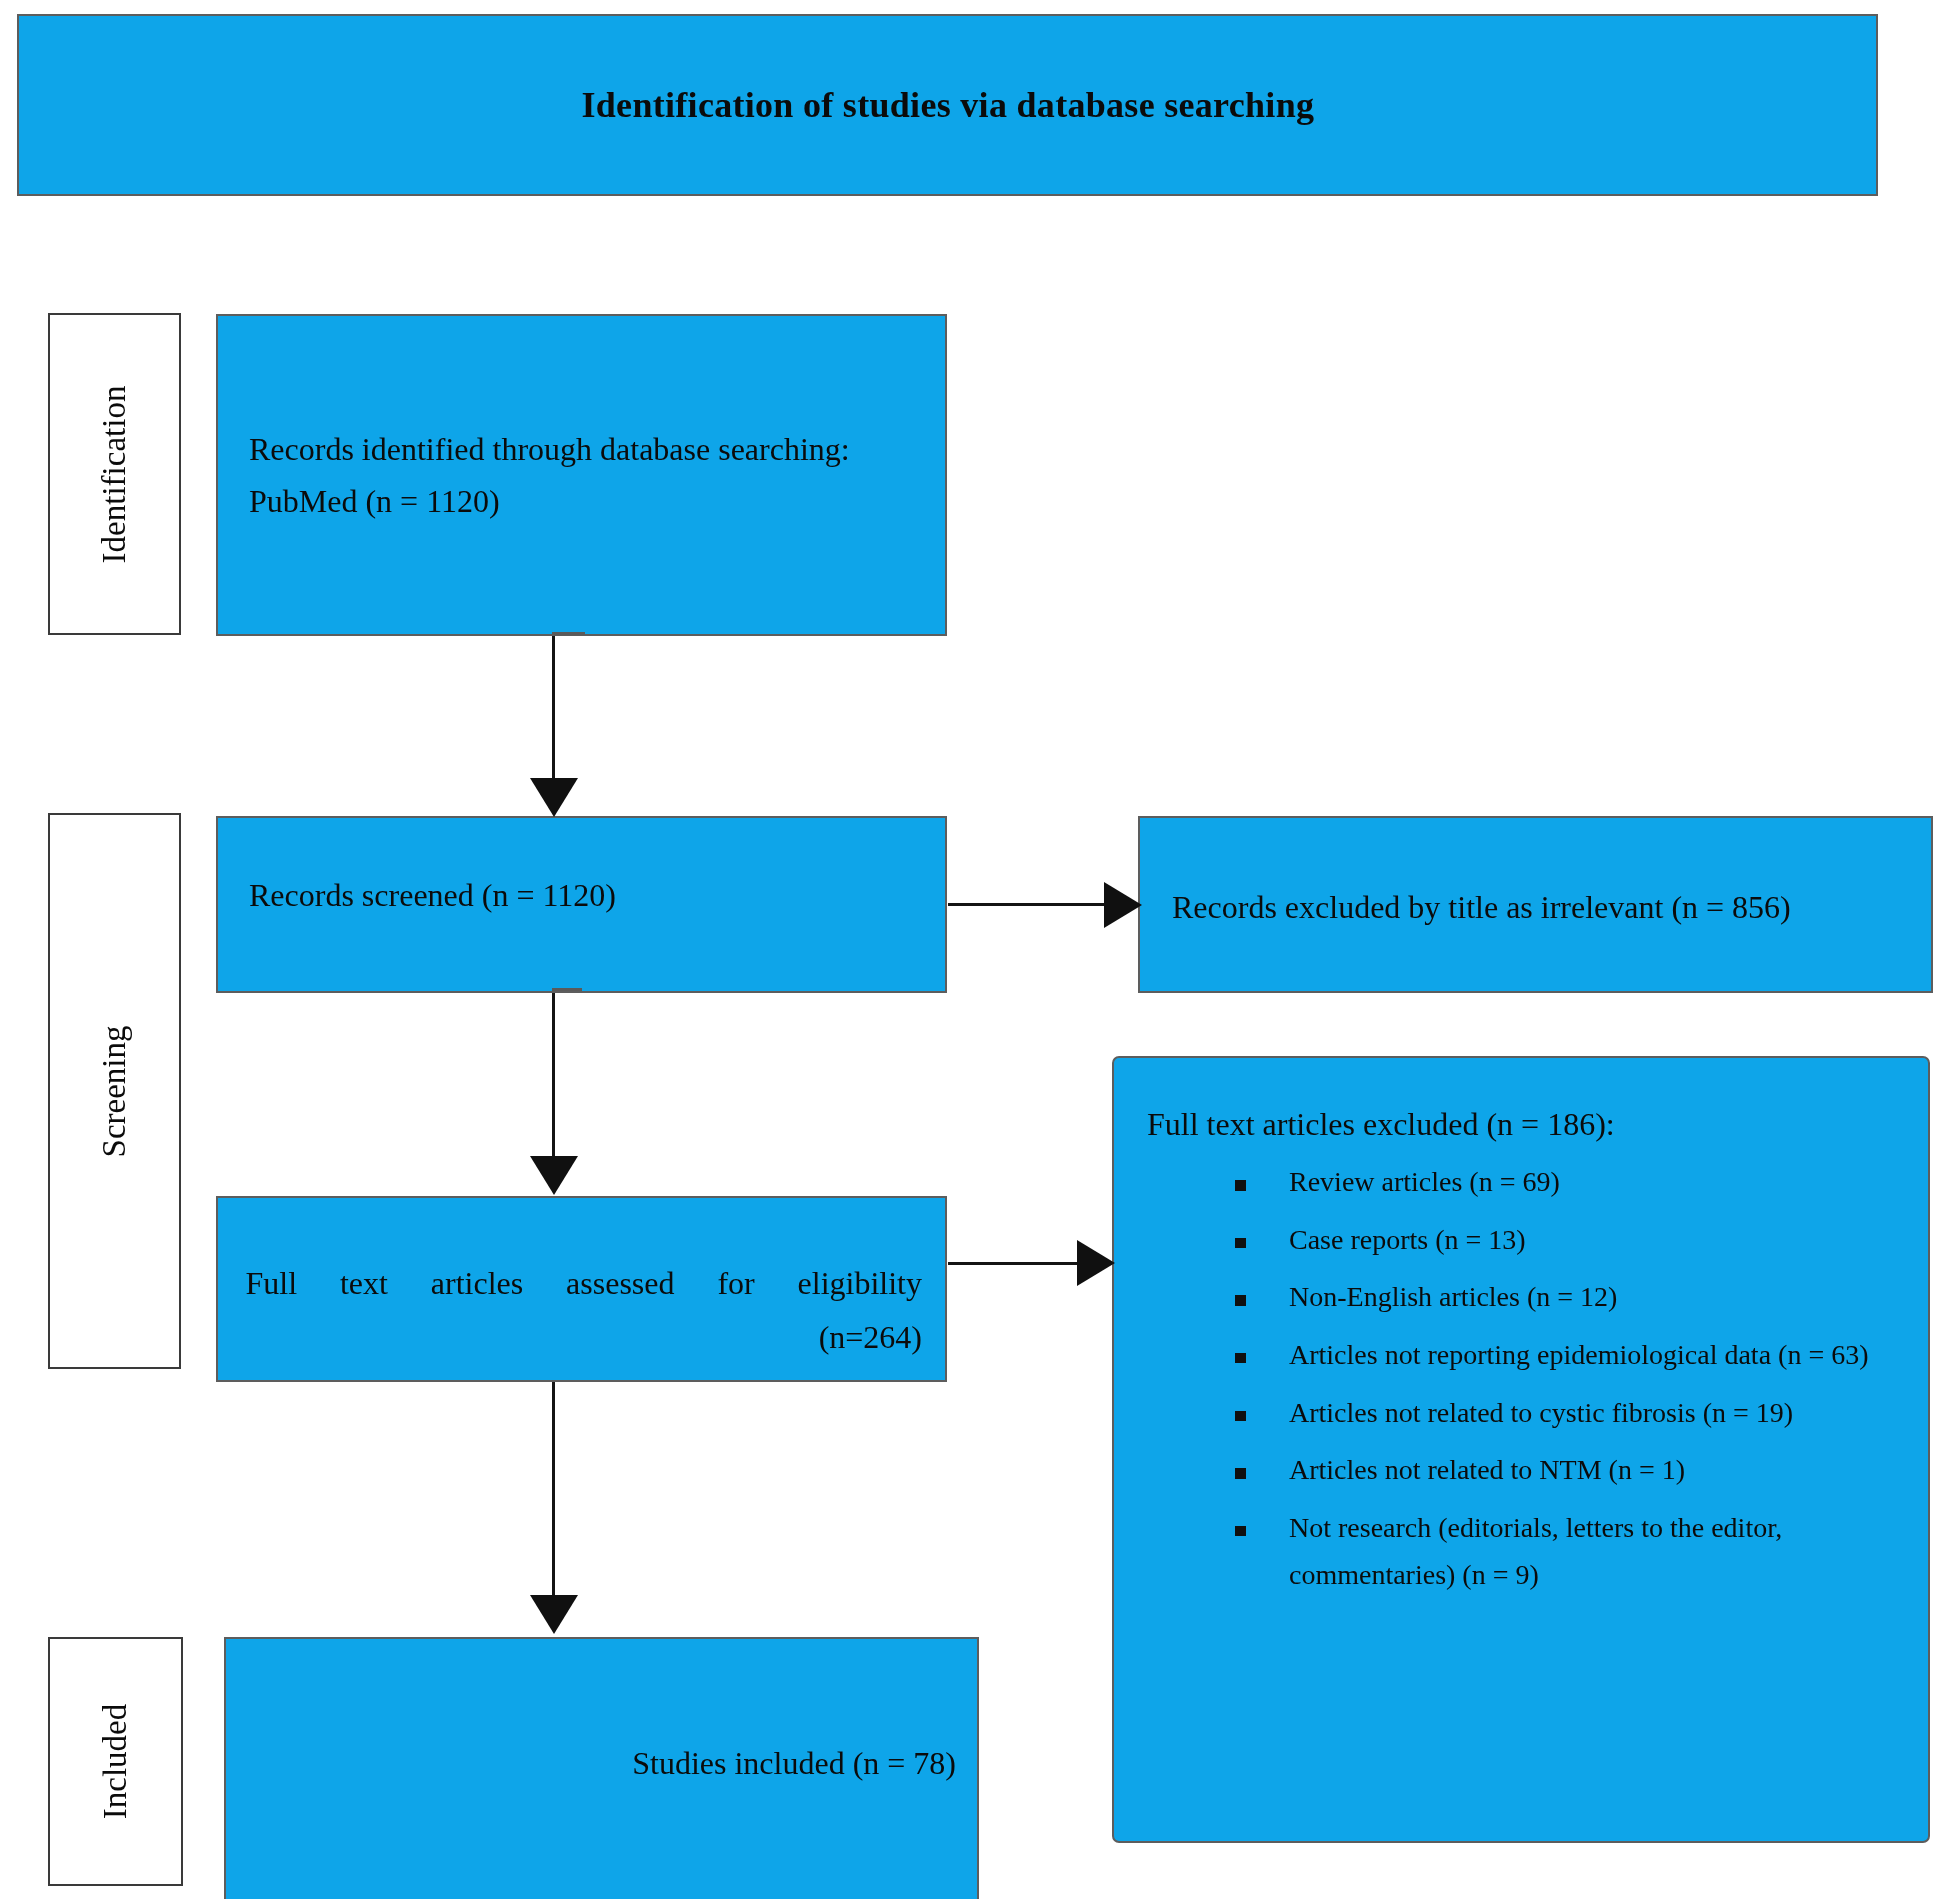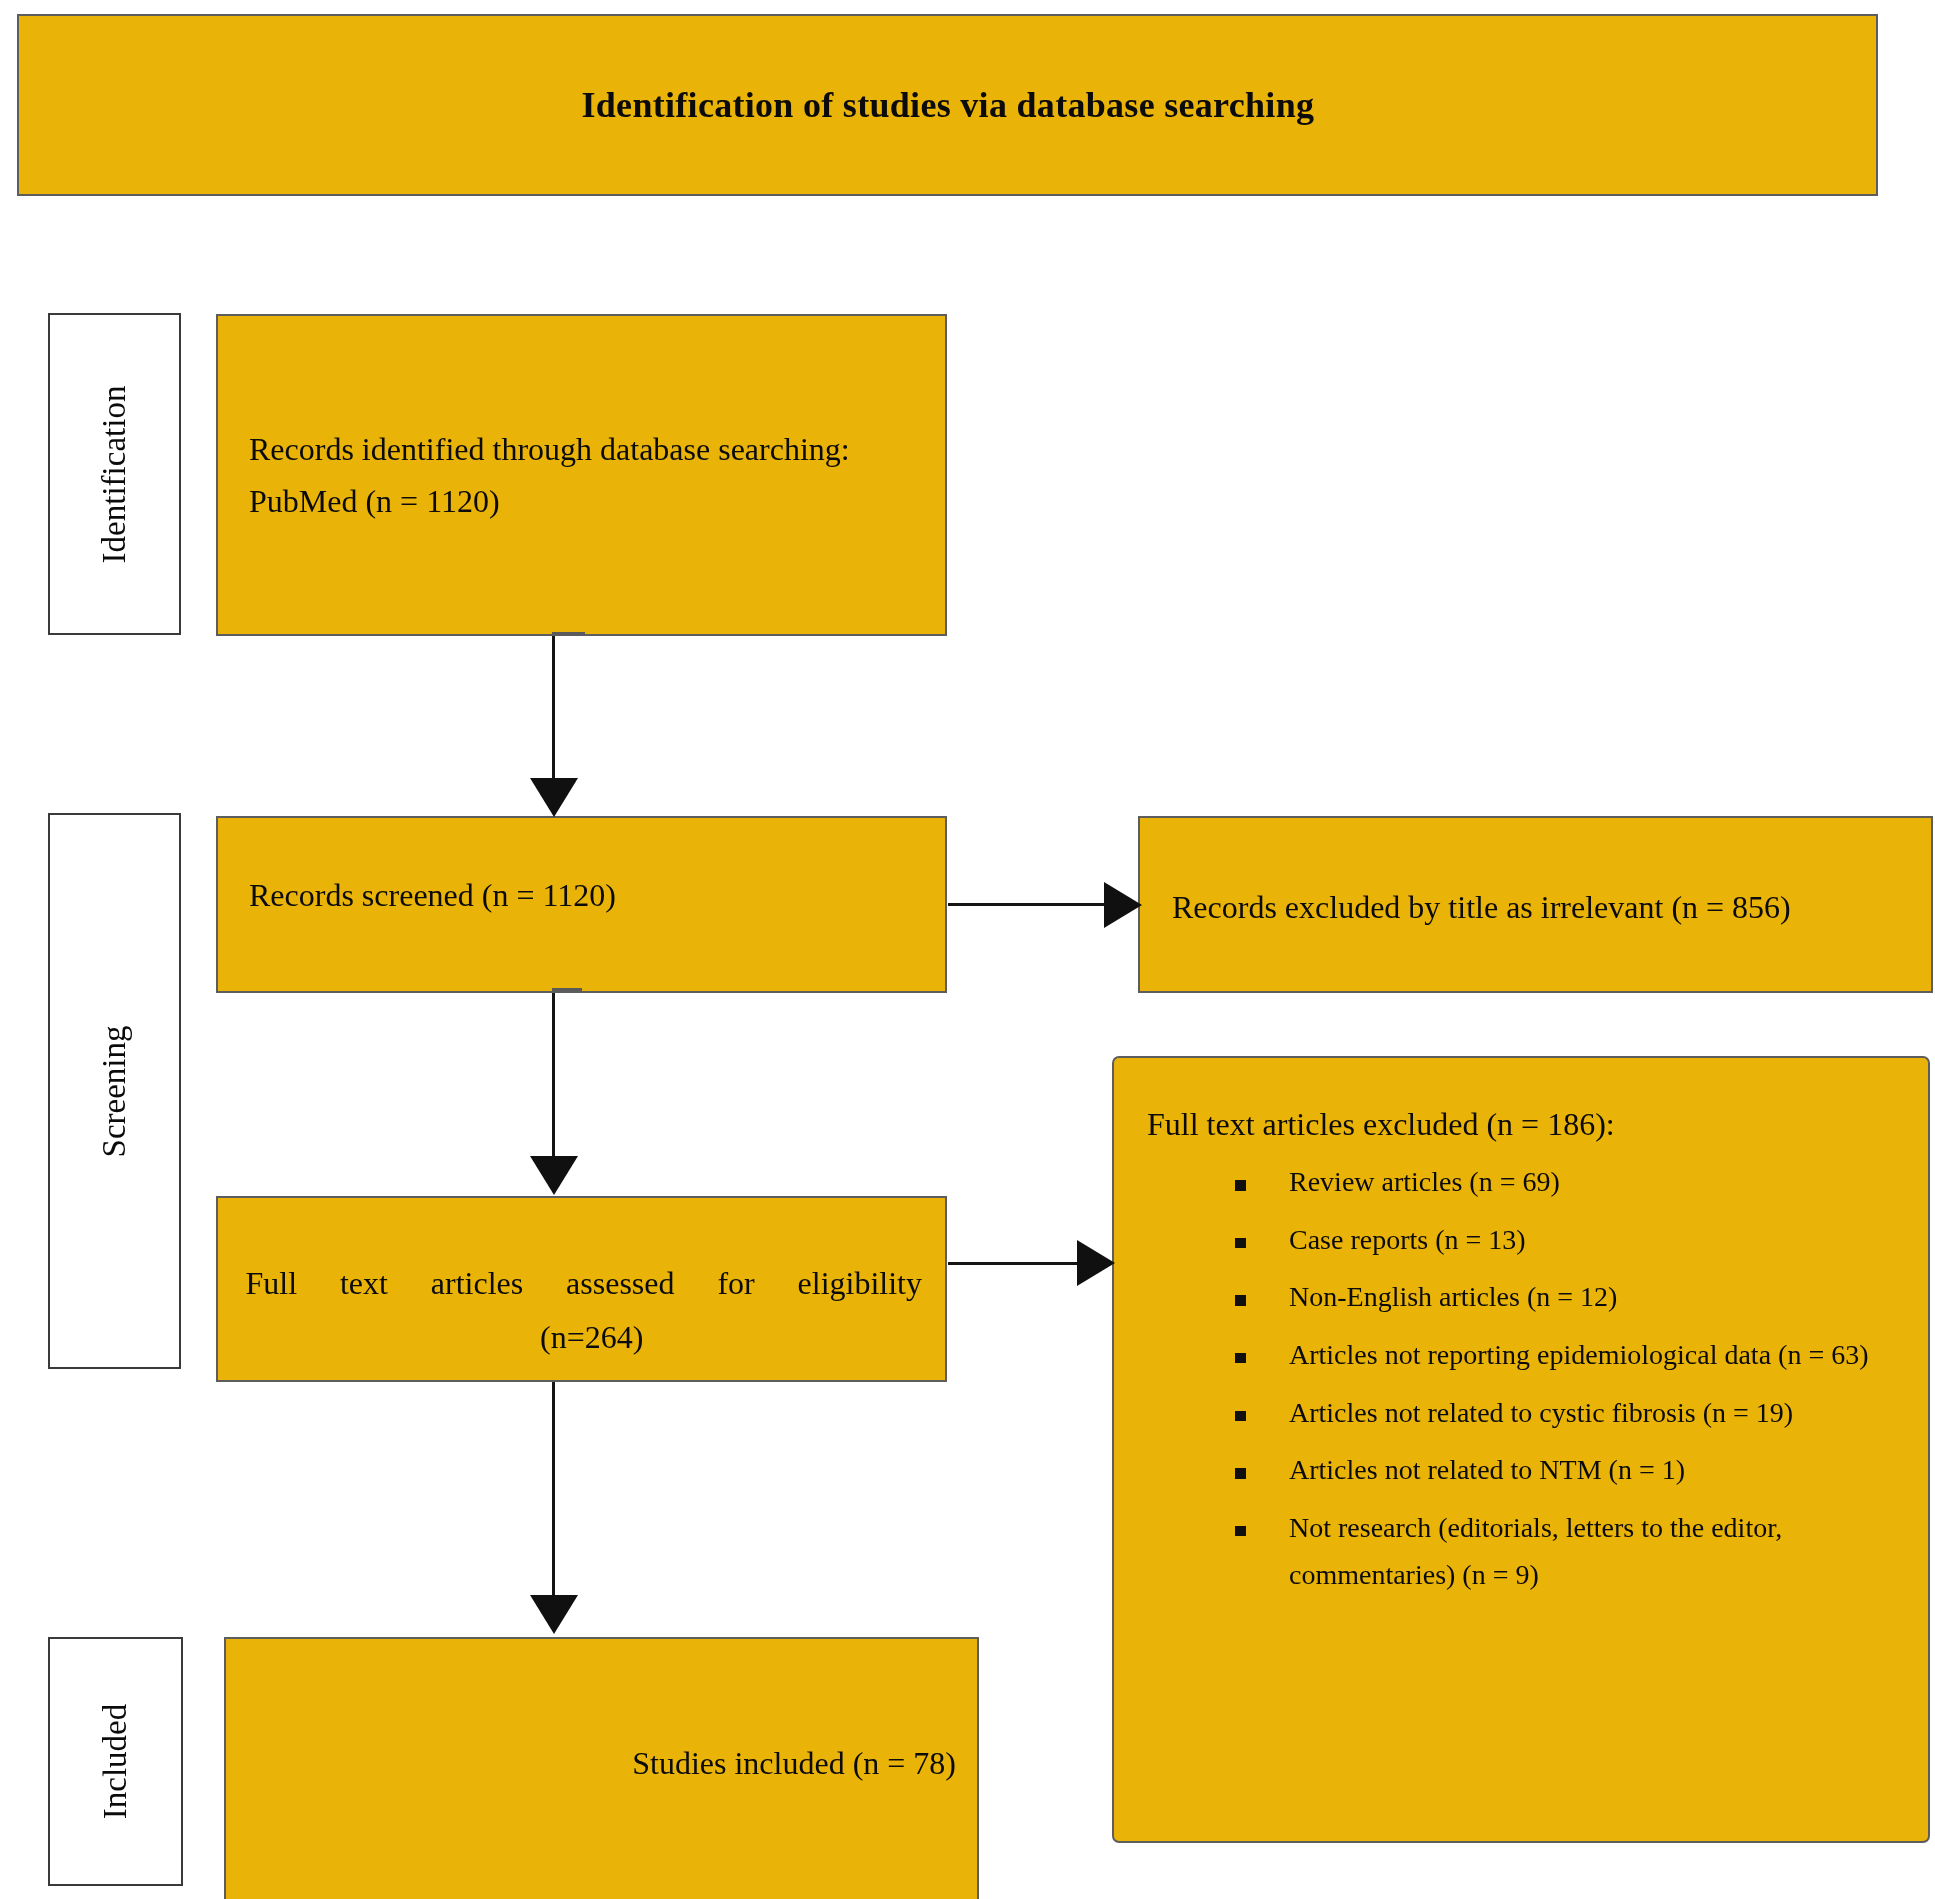--- a/index.html
+++ b/index.html
@@ -15,21 +15,21 @@
     font-family: "Liberation Serif", "DejaVu Serif", serif;
     color: #0b0b0b;
     overflow: hidden;
   }
 
   
   .box {
     position: absolute;
     box-sizing: border-box;
     border: 2.1px solid #5d5d5d;
-    background: #eab308;
+    background: #0ea5e9;
   }
 
   
   #title-box {
     left: 17.4px;
     top: 14.3px;
     width: 1861px;
     height: 182px;
     display: flex;
     align-items: center;
@@ -95,21 +95,21 @@
   #box-fulltext .justified {
     font-size: 32px;
     line-height: 1.68;
     text-align: justify;
     text-align-last: justify;
     white-space: normal;
   }
   #box-fulltext .plain {
     font-size: 32px;
     line-height: 1.68;
-    text-align: center;
+    text-align: right;
     white-space: nowrap;
     margin-left: 16px;
   }
 
   #box-included   { left: 224px; top: 1637px; width: 755px; height: 310px; text-align: right; }
   #box-included .content-inner { top: 99px; }
 
   
   #box-exclusion-list {
     left: 1112px;

